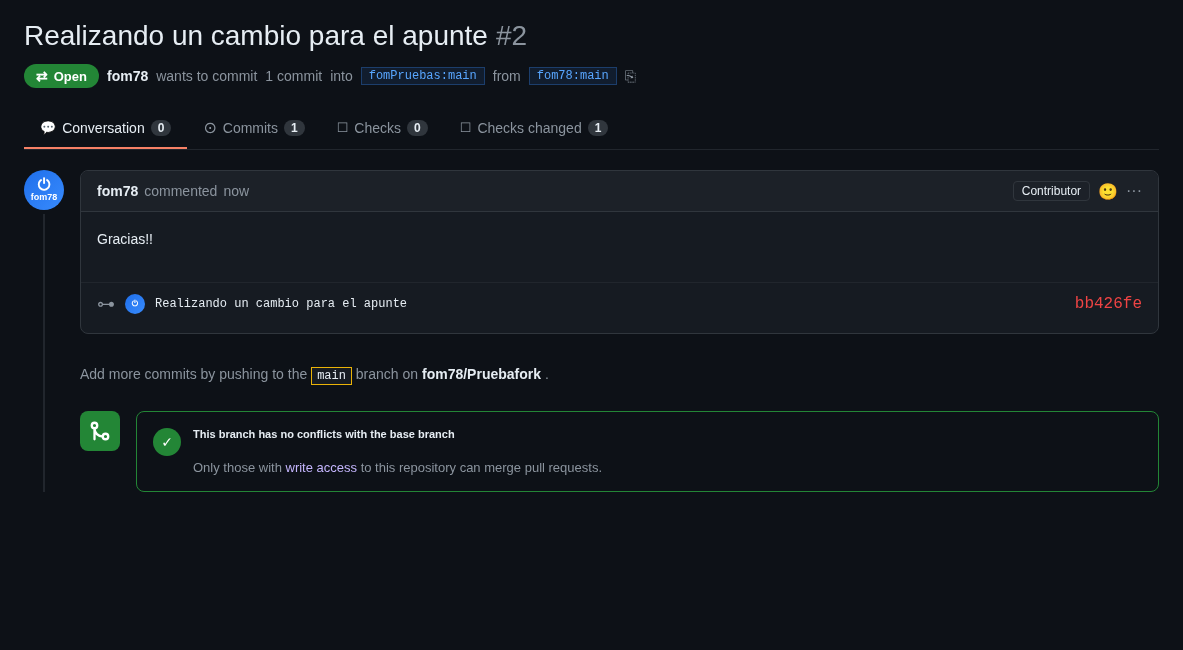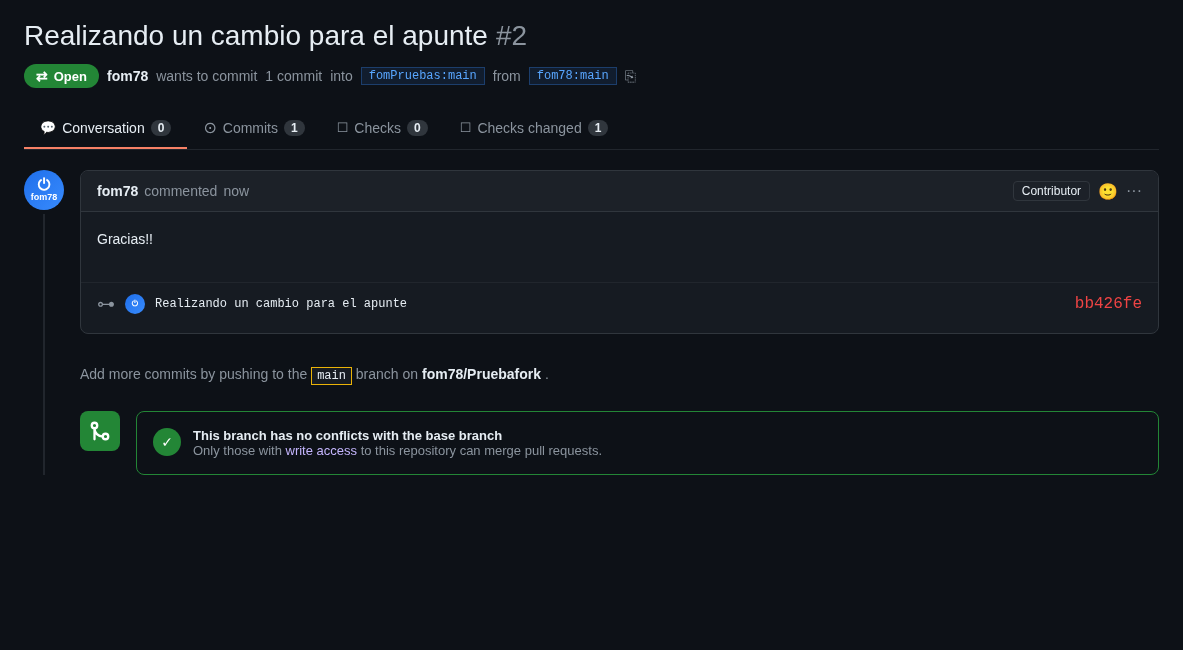--- a/index.html
+++ b/index.html
@@ -292,24 +292,24 @@
       border-radius: 50%;
       background: #238636;
       display: flex;
       align-items: center;
       justify-content: center;
       flex-shrink: 0;
       font-size: 14px;
       color: #fff;
     }
     .merge-status-text h3 {
-      font-size: 13px;
+      font-size: 11px;
       font-weight: 600;
       color: #e6edf3;
-      margin-bottom: 0;
+      margin-bottom: 20px;
     }
     .merge-status-text p {
       font-size: 13px;
       color: #8b949e;
     }
     .merge-status-text a {
       color: #c4b5fd;
       text-decoration: none;
     }
     .timeline-left {

